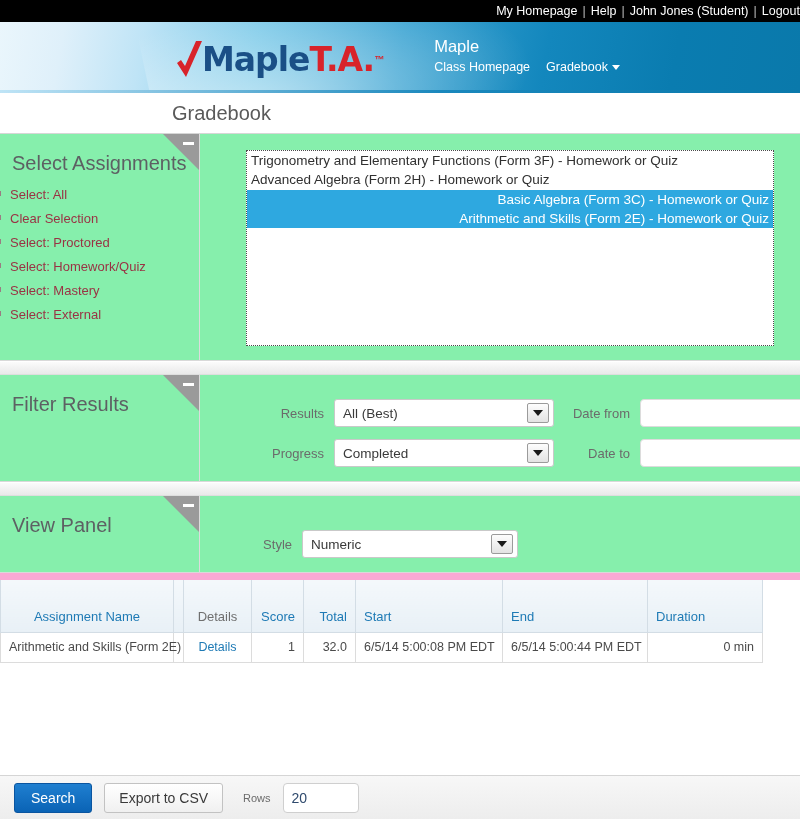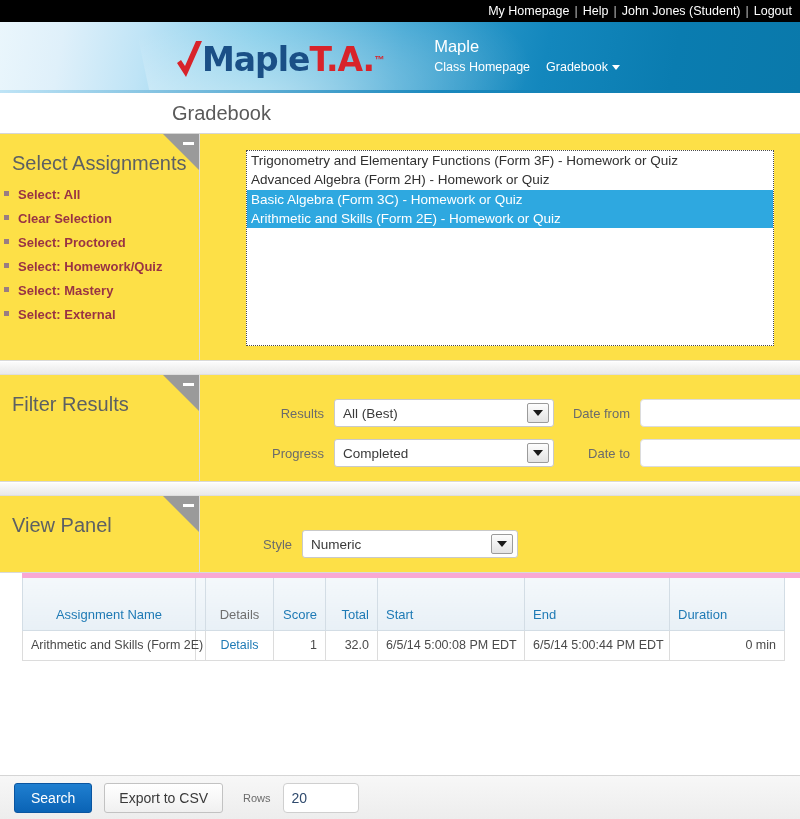--- a/index.html
+++ b/index.html
@@ -12,21 +12,20 @@
   }
 
   
   .topbar {
     height: 22px;
     background: #000000;
     color: #ffffff;
     display: flex;
     align-items: center;
     justify-content: flex-end;
-    padding-right: 8px;
     font-size: 12.5px;
   }
   .topbar a {
     color: #ffffff;
     text-decoration: none;
     white-space: nowrap;
   }
   .topbar .sep { color: #bbbbbb; padding: 0 5px; }
 
   
@@ -130,21 +129,21 @@
   .page-title {
     font-size: 20px;
     color: #5a5a5a;
     font-weight: normal;
   }
 
   
   .panel {
     display: flex;
     position: relative;
-    background: #fde047;
+    background: #86efac;
     border-bottom: 1px solid #d9d9d9;
   }
   .panel-sep {
     height: 14px;
     background: linear-gradient(180deg, #fbfbfb 0%, #f1f1f1 55%, #e9e9e9 100%);
     border-top: 1px solid #ffffff;
     border-bottom: 1px solid #dedede;
   }
   .panel-left {
     width: 200px;
@@ -178,21 +177,21 @@
     top: 8px; right: 5px;
     width: 11px; height: 3px;
     background: #ffffff;
   }
   .panel-right {
     flex: 1;
     padding: 12px 16px 14px 16px;
   }
 
   
-  .link-list { list-style: none; margin: 8px; padding: 0; font-weight: bold; }
+  .link-list { list-style: none; margin: 0; padding: 0; }
   .link-list li { margin: 0 0 6px 0; position: relative; }
   .link-list li::before {
     content: "";
     position: absolute;
     left: -14px; top: 6px;
     width: 5px; height: 5px;
     background: #9a7d82;
   }
   .link-list a {
     color: #993344;
@@ -211,20 +210,21 @@
   .lb-item {
     font-size: 13.5px;
     color: #303030;
     padding: 1px 4px 1px 4px;
     line-height: 1.28;
     white-space: nowrap;
   }
   .lb-item.selected {
     background: #2ea8e0;
     color: #ffffff;
+    text-align: right;
   }
 
   
   .form-grid {
     display: flex;
     align-items: flex-start;
     padding-left: 40px;
     padding-top: 12px;
   }
   .form-col { display: flex; flex-direction: column; gap: 12px; }
@@ -301,22 +301,21 @@
     color: #5d6063;
     line-height: 1.55;
     margin: 6px 0 0 2px;
     max-width: 176px;
   }
 
   
   .table-wrap {
     padding: 0;
     background: #ffffff;
-    border-top: 5px solid #f9a8d4;
-    margin-left: 22px;
+    border-top: 7px solid #f9a8d4;
   }
   table.results {
     border-collapse: collapse;
     width: 762px;
     table-layout: fixed;
   }
   table.results th {
     background: linear-gradient(180deg, #f4f8fb 0%, #e8f0f6 100%);
     border: 1px solid #d3dde5;
     border-top: none;

